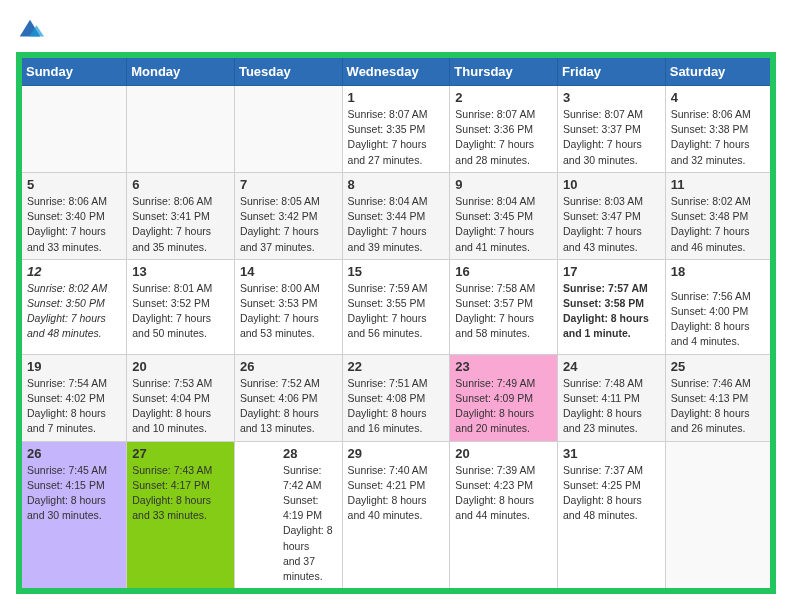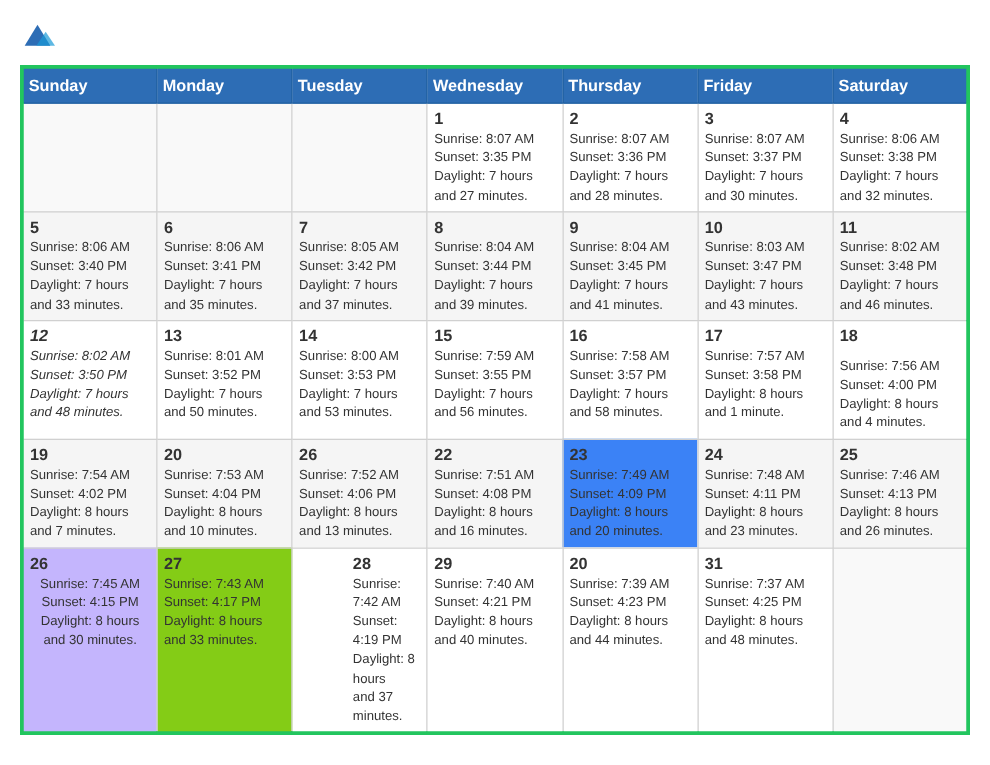--- a/index.html
+++ b/index.html
@@ -28,21 +28,21 @@
       font-weight: bold;
       color: #222;
     }
     .subtitle {
       font-size: 15px;
       color: #444;
     }
     .calendar {
       width: 100%;
       border-collapse: collapse;
-      border: 3px solid #22c55e;
+      border: 6px solid #22c55e;
     }
     .calendar th {
       background-color: #2d6db5;
       color: #fff;
       font-size: 13px;
       font-weight: bold;
       padding: 6px 4px;
       text-align: left;
       border: 1px solid #2060a0;
     }
@@ -234,21 +234,21 @@
         </td>
         <td style="background: rgb(255, 255, 255);">
           <span class="day-num">16</span>
           <div class="day-info" style="white-space: pre-line;">Sunrise: 7:58 AM
 Sunset: 3:57 PM
 Daylight: 7 hours
 and 58 minutes.</div>
         </td>
         <td style="background: rgb(255, 255, 255);">
           <span class="day-num">17</span>
-          <div class="day-info" style="white-space: pre-line;">Sunrise: 7:57 AM
+          <div class="day-info" style="white-space: pre-line; font-weight: bold;">Sunrise: 7:57 AM
 Sunset: 3:58 PM
 Daylight: 8 hours
 and 1 minute.</div>
         </td>
         <td style="background: rgb(255, 255, 255);">
           <span class="day-num">18</span>
           <div class="day-info" style="white-space: pre-line; margin-top: 10px;">Sunrise: 7:56 AM
 Sunset: 4:00 PM
 Daylight: 8 hours
 and 4 minutes.</div>
@@ -276,21 +276,21 @@
 Daylight: 8 hours
 and 13 minutes.</div>
         </td>
         <td style="background: rgb(245, 245, 245);">
           <span class="day-num">22</span>
           <div class="day-info" style="white-space: pre-line;">Sunrise: 7:51 AM
 Sunset: 4:08 PM
 Daylight: 8 hours
 and 16 minutes.</div>
         </td>
-        <td style="background: #3b82f6;">
+        <td style="background: #f9a8d4;">
           <span class="day-num">23</span>
           <div class="day-info" style="white-space: pre-line;">Sunrise: 7:49 AM
 Sunset: 4:09 PM
 Daylight: 8 hours
 and 20 minutes.</div>
         </td>
         <td style="background: rgb(245, 245, 245);">
           <span class="day-num">24</span>
           <div class="day-info" style="white-space: pre-line;">Sunrise: 7:48 AM
 Sunset: 4:11 PM
@@ -301,21 +301,21 @@
           <span class="day-num">25</span>
           <div class="day-info" style="white-space: pre-line;">Sunrise: 7:46 AM
 Sunset: 4:13 PM
 Daylight: 8 hours
 and 26 minutes.</div>
         </td>
       </tr>
       <tr>
         <td style="background: #c4b5fd;">
           <span class="day-num">26</span>
-          <div class="day-info" style="white-space: pre-line; text-align: center;">Sunrise: 7:45 AM
+          <div class="day-info" style="white-space: pre-line;">Sunrise: 7:45 AM
 Sunset: 4:15 PM
 Daylight: 8 hours
 and 30 minutes.</div>
         </td>
         <td style="background: #84cc16;">
           <span class="day-num">27</span>
           <div class="day-info" style="white-space: pre-line;">Sunrise: 7:43 AM
 Sunset: 4:17 PM
 Daylight: 8 hours
 and 33 minutes.</div>

